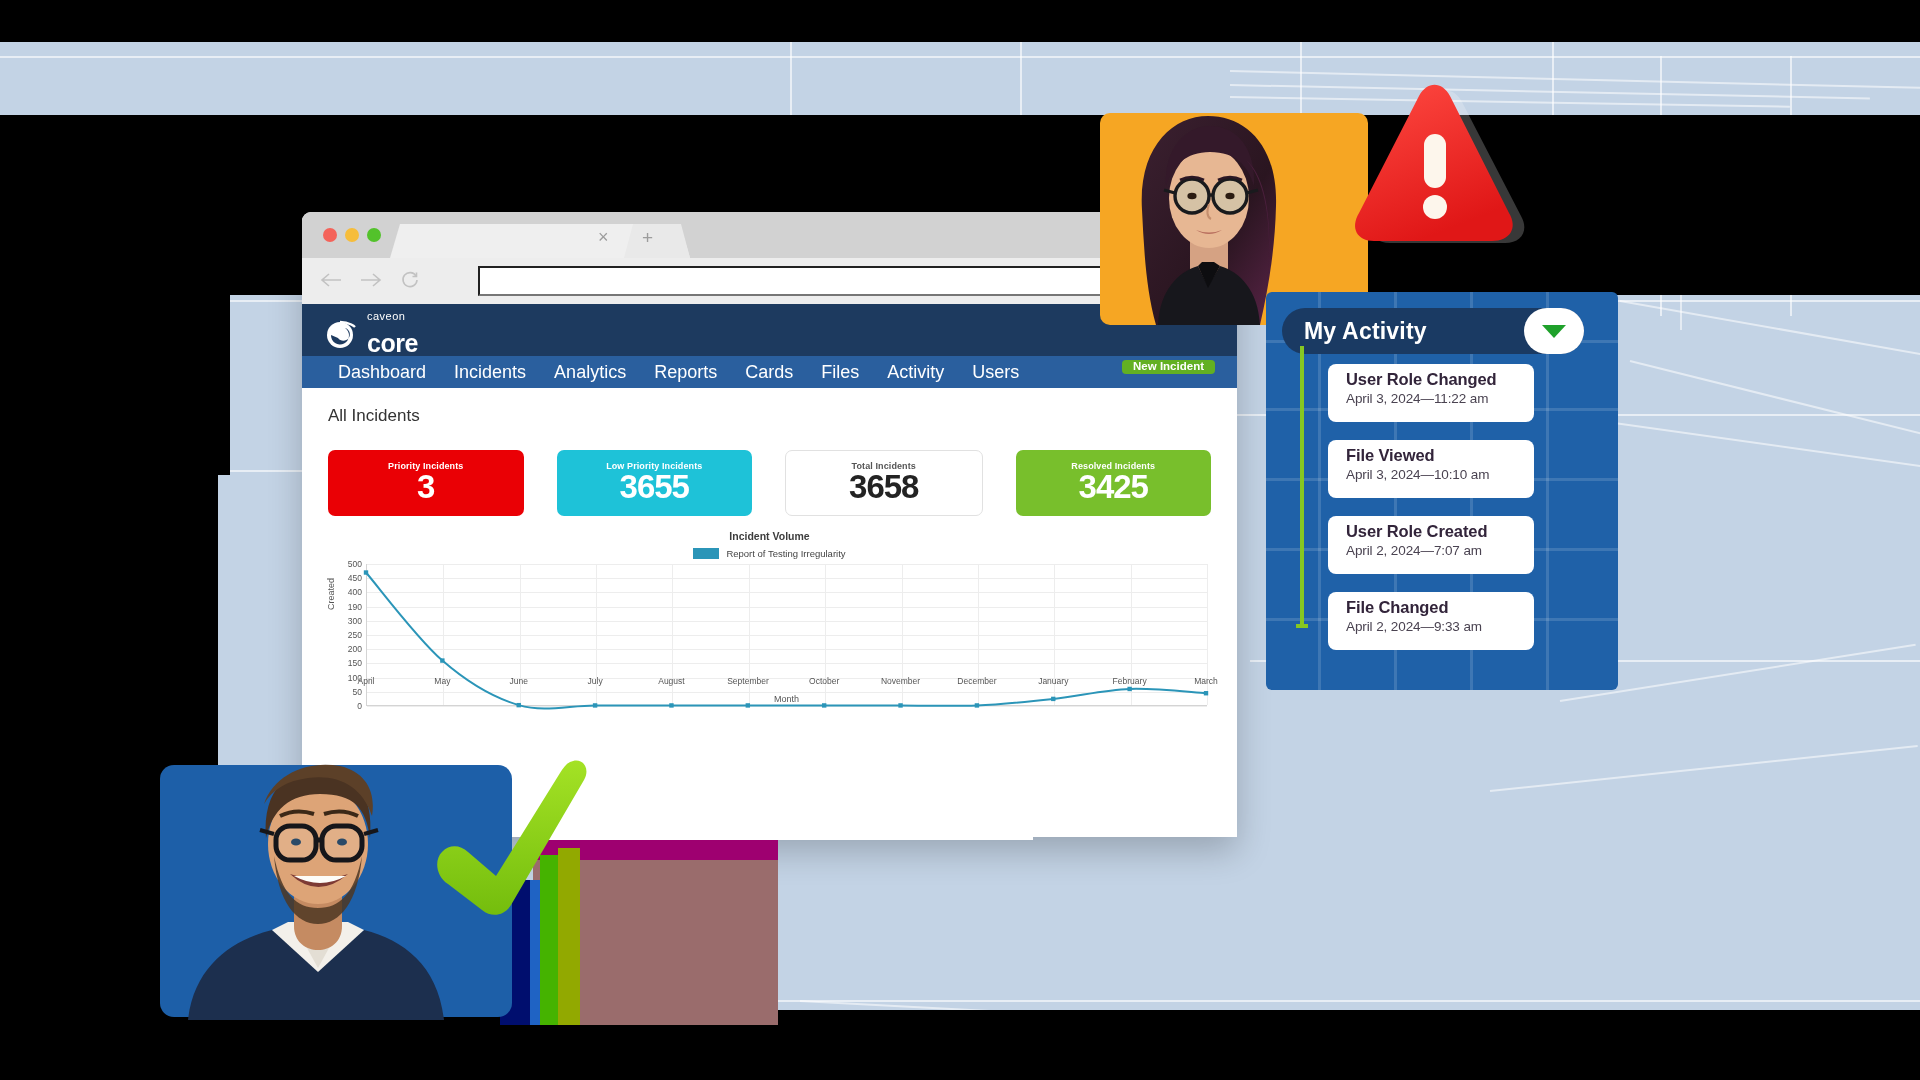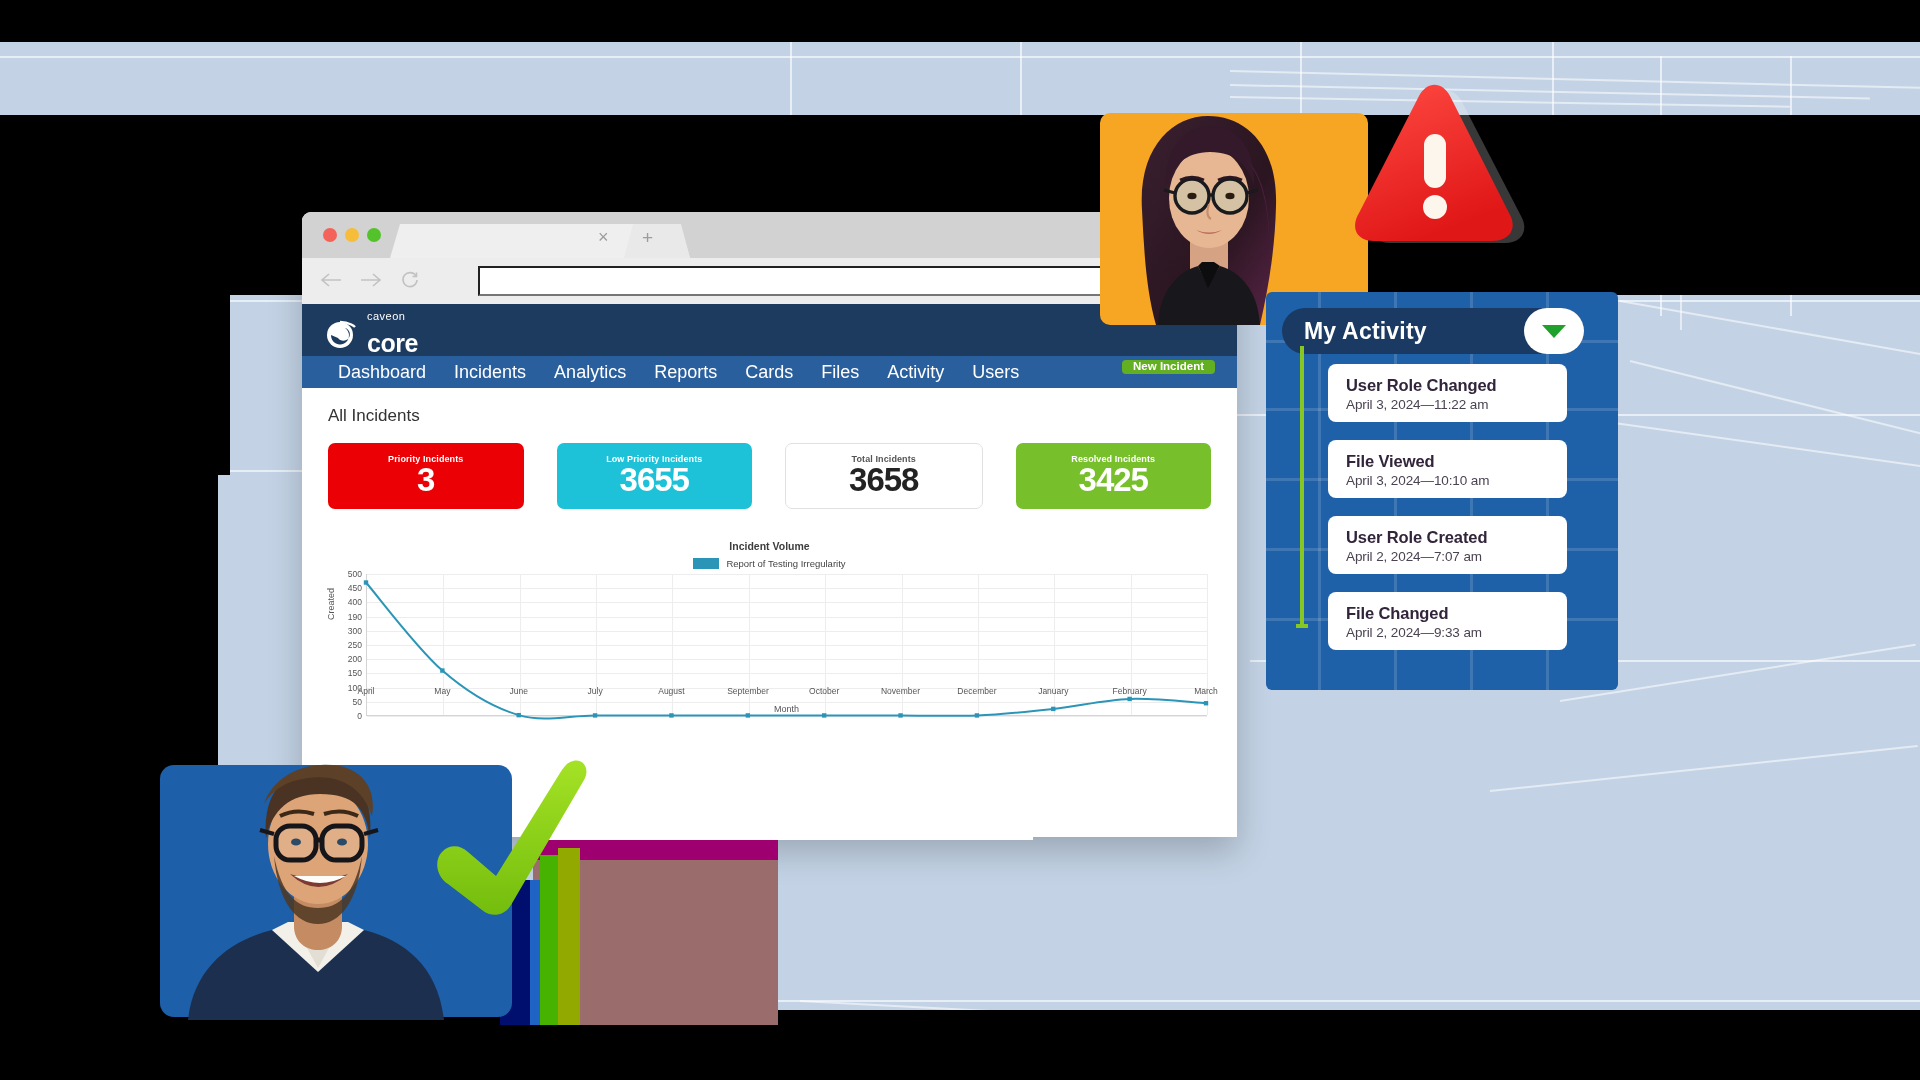--- a/index.html
+++ b/index.html
@@ -91,34 +91,34 @@
     color:#fff; font-size:18px; padding:0 14px; line-height:32px; white-space:nowrap;
   }
   #new-incident{
     position:absolute; right:22px; top:4px;
     background:#62b022; color:#fff; font-size:11.5px; font-weight:700;
     padding:0 11px; border-radius:4px; border:none; line-height:1.2;
   }
 
   #app-body{ background:#fff; height:calc(100% - 46px - 46px - 52px - 32px); padding:18px 26px 0 26px; position:relative;}
 
-  #page-title{ font-size:17px; color:#333; margin-bottom:17px; }
+  #page-title{ font-size:17px; color:#333; margin-bottom:24px; }
 
   #cards{ display:flex; gap:33px;text-align:right; }
   .card{
     flex:1; height:66px; border-radius:7px; display:flex; flex-direction:column;
     align-items:center; justify-content:center; color:#fff;
   }
   .card .lbl{ font-size:9px; font-weight:700; margin-bottom:-1px; letter-spacing:.1px;}
   .card .val{ font-size:33px; font-weight:800; line-height:1.05; letter-spacing:-1px;}
   .card.plain{ background:#fff; border:1px solid #e1e1e1; color:#232323;}
   .card.plain .lbl{ color:#555; font-weight:600;}
 
   
-  #chart-wrap{ margin-top:31px; position:relative; height:215px; }
+  #chart-wrap{ margin-top:14px; position:relative; height:215px; }
   #chart-title{ text-align:center; font-size:10.5px; font-weight:700; color:#3d3d3d; }
   #legend{ display:flex; align-items:center; justify-content:center; gap:7px; margin-top:6px;}
   #legend-swatch{ width:26px; height:11px; background:#2b95b8; }
   #legend-label{ font-size:9.5px; color:#444;}
   #plot{ position:relative; margin-top:5px; height:142px; }
   #ylabel{
     position:absolute; left:-2px; top:46px; font-size:9px; color:#555;
     transform:rotate(-90deg); transform-origin:left top; white-space:nowrap;
   }
   .ytick{ position:absolute; right:0; font-size:8.5px; color:#555; transform:translateY(-50%); }
@@ -172,22 +172,22 @@
     width:0;height:0;border-left:12px solid transparent;border-right:12px solid transparent;
     border-top:13px solid #1fa12b;
   }
   #timeline{
     position:absolute; left:1300px; top:346px; width:4px; height:282px; background:#86c722;
   }
   #timeline-cap{
     position:absolute; left:1296px; top:624px; width:12px; height:4px; background:#86c722;
   }
   .activity-item{
-    position:absolute; left:1328px; width:239px; height:58px;
-    background:#fff; border-radius:8px; padding:12px 0 0 18px;
+    position:absolute; left:1328px; width:206px; height:58px;
+    background:#fff; border-radius:8px; padding:6px 0 0 18px;
   }
   .ai-title{ font-size:16.5px; font-weight:700; color:#32243a; line-height:1.18; letter-spacing:-.1px;}
   .ai-date{ font-size:13.5px; color:#4a4351; margin-top:2px; letter-spacing:-.1px;}
 
   
   #blk-navy{ position:absolute; left:500px; top:880px; width:30px; height:145px; background:#000e6e;}
   #blk-blue{ position:absolute; left:530px; top:880px; width:10px; height:145px; background:#1f63c4;}
   #blk-green{ position:absolute; left:540px; top:855px; width:18px; height:170px; background:#45b300;}
   #blk-olive{ position:absolute; left:558px; top:848px; width:22px; height:177px; background:#92a900;}
   #blk-magenta{ position:absolute; left:533px; top:840px; width:245px; height:20px; background:#9e0070;}

